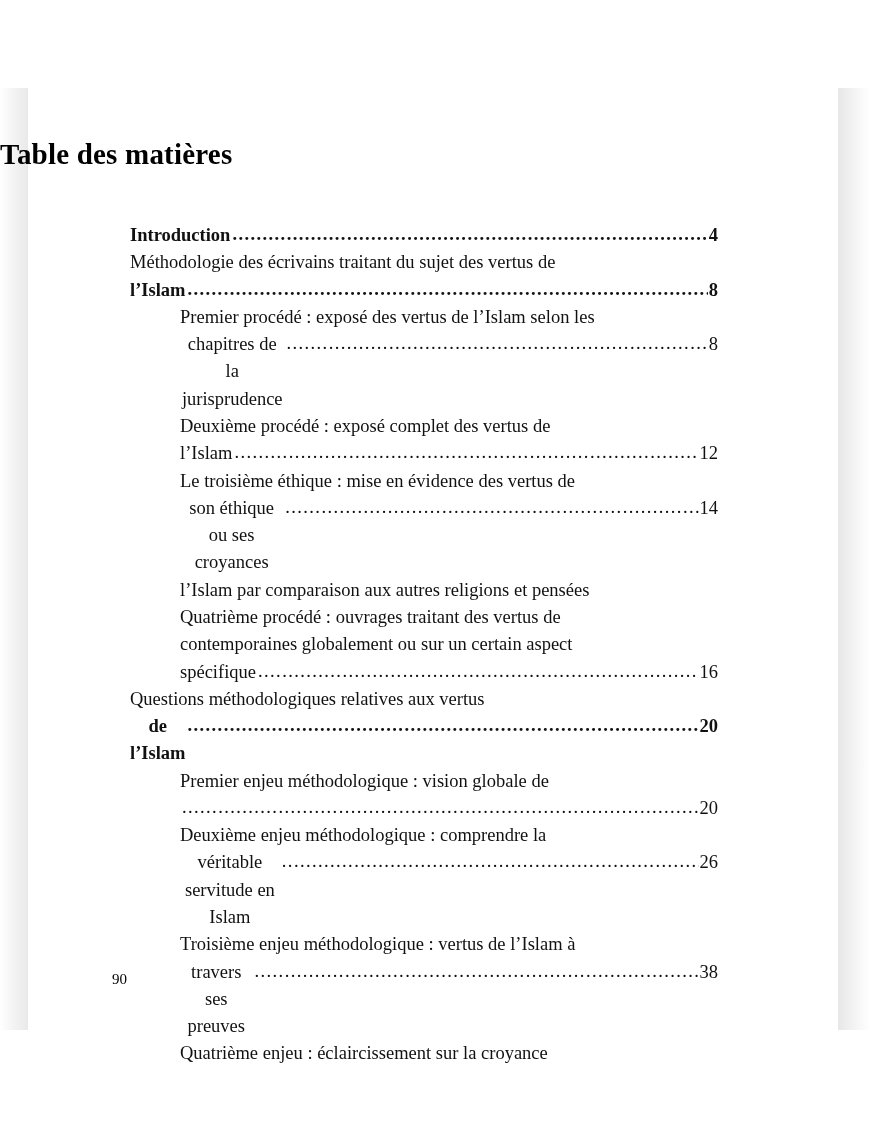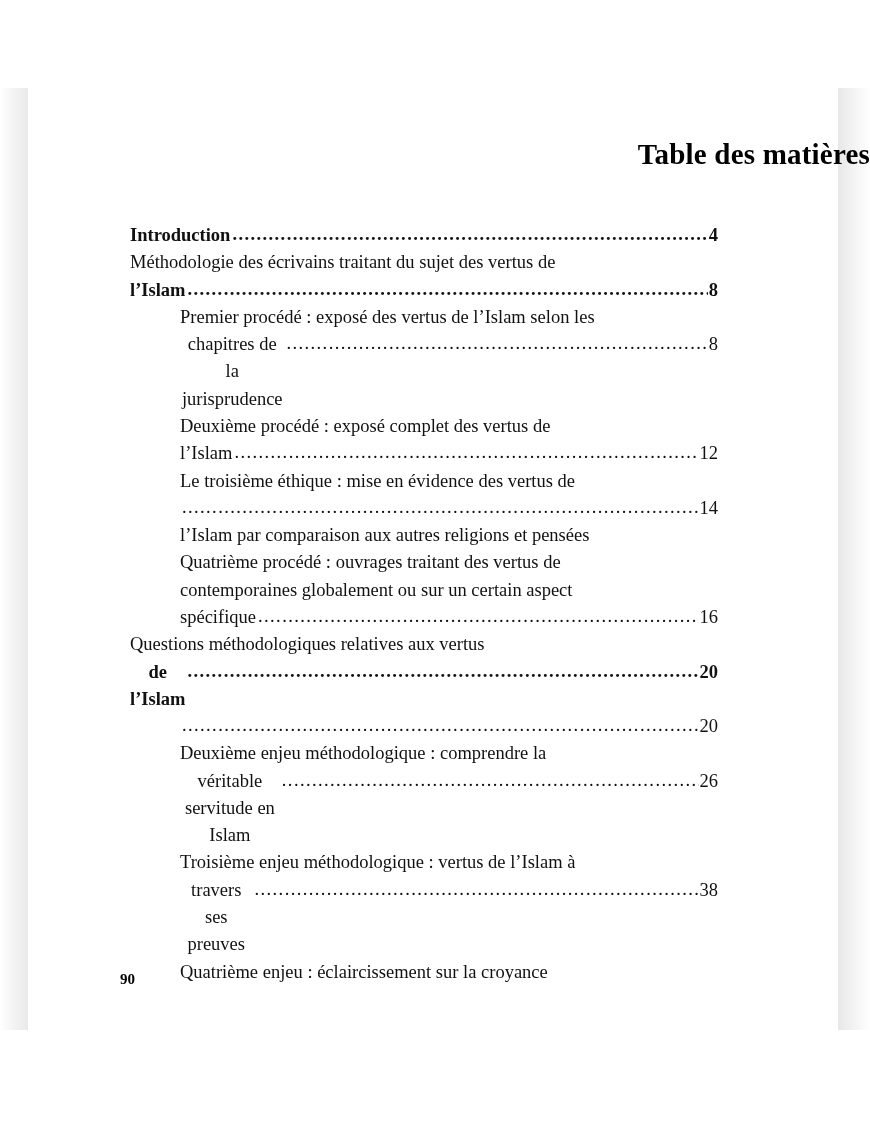--- a/index.html
+++ b/index.html
@@ -44,26 +44,25 @@
     top: 88px;
     height: 942px;
     background: #ffffff;
   }
 
   .doc-title {
     position: absolute;
     left: 0;
     right: 0;
     top: 138px;
-    text-align: right;
+    text-align: left;
     font-size: 29px;
     font-weight: bold;
     letter-spacing: 0.2px;
     color: #000000;
-    padding-left: 40px;
   }
 
   .toc {
     position: absolute;
     left: 130px;
     top: 222px;
     width: 588px;
     font-size: 18.5px;
     line-height: 1.475;
     color: #111111;
@@ -113,24 +112,24 @@
     flex: 0 0 auto;
     white-space: nowrap;
   }
   
   .wrap-line {
     display: block;
   }
 
   .folio {
     position: absolute;
-    left: 120px;
+    left: 112px;
     top: 971px;
     font-size: 15px;
-    font-weight: bold;
+    font-weight: normal;
     color: #000000;
   }
 </style>
 </head>
 <body>
 
 <div class="page-canvas">
   <div class="band-left"></div>
   <div class="band-right"></div>
   <div class="sheet"></div>
@@ -165,20 +164,21 @@
         <div class="wrap-line">Deuxième procédé : exposé complet des vertus de</div>
         <div class="toc-line">
           <span class="toc-text">l’Islam</span>
           <span class="leader"></span>
           <span class="toc-page">12</span>
         </div>
       </div>
       <div class="toc-entry level-2">
         <div class="wrap-line">Le troisième éthique : mise en évidence des vertus de</div>
         <div class="toc-line">
+          <span class="toc-text">son éthique ou ses croyances</span>
           <span class="leader"></span>
           <span class="toc-page">14</span>
         </div>
       </div>
       <div class="toc-entry level-2">
         <div class="wrap-line">l’Islam par comparaison aux autres religions et pensées</div>
         <div class="wrap-line">Quatrième procédé : ouvrages traitant des vertus de</div>
         <div class="wrap-line">contemporaines globalement ou sur un certain aspect</div>
         <div class="toc-line">
           <span class="toc-text">spécifique</span>
@@ -188,20 +188,21 @@
       </div>
       <div class="toc-entry level-1 bold">
         <div class="wrap-line">Questions méthodologiques relatives aux vertus</div>
         <div class="toc-line">
           <span class="toc-text">de l’Islam</span>
           <span class="leader"></span>
           <span class="toc-page">20</span>
         </div>
       </div>
       <div class="toc-entry level-2">
+        <div class="wrap-line">Premier enjeu méthodologique : vision globale de</div>
         <div class="toc-line">
           <span class="leader"></span>
           <span class="toc-page">20</span>
         </div>
       </div>
       <div class="toc-entry level-2">
         <div class="wrap-line">Deuxième enjeu méthodologique : comprendre la</div>
         <div class="toc-line">
           <span class="toc-text">véritable servitude en Islam</span>
           <span class="leader"></span>

